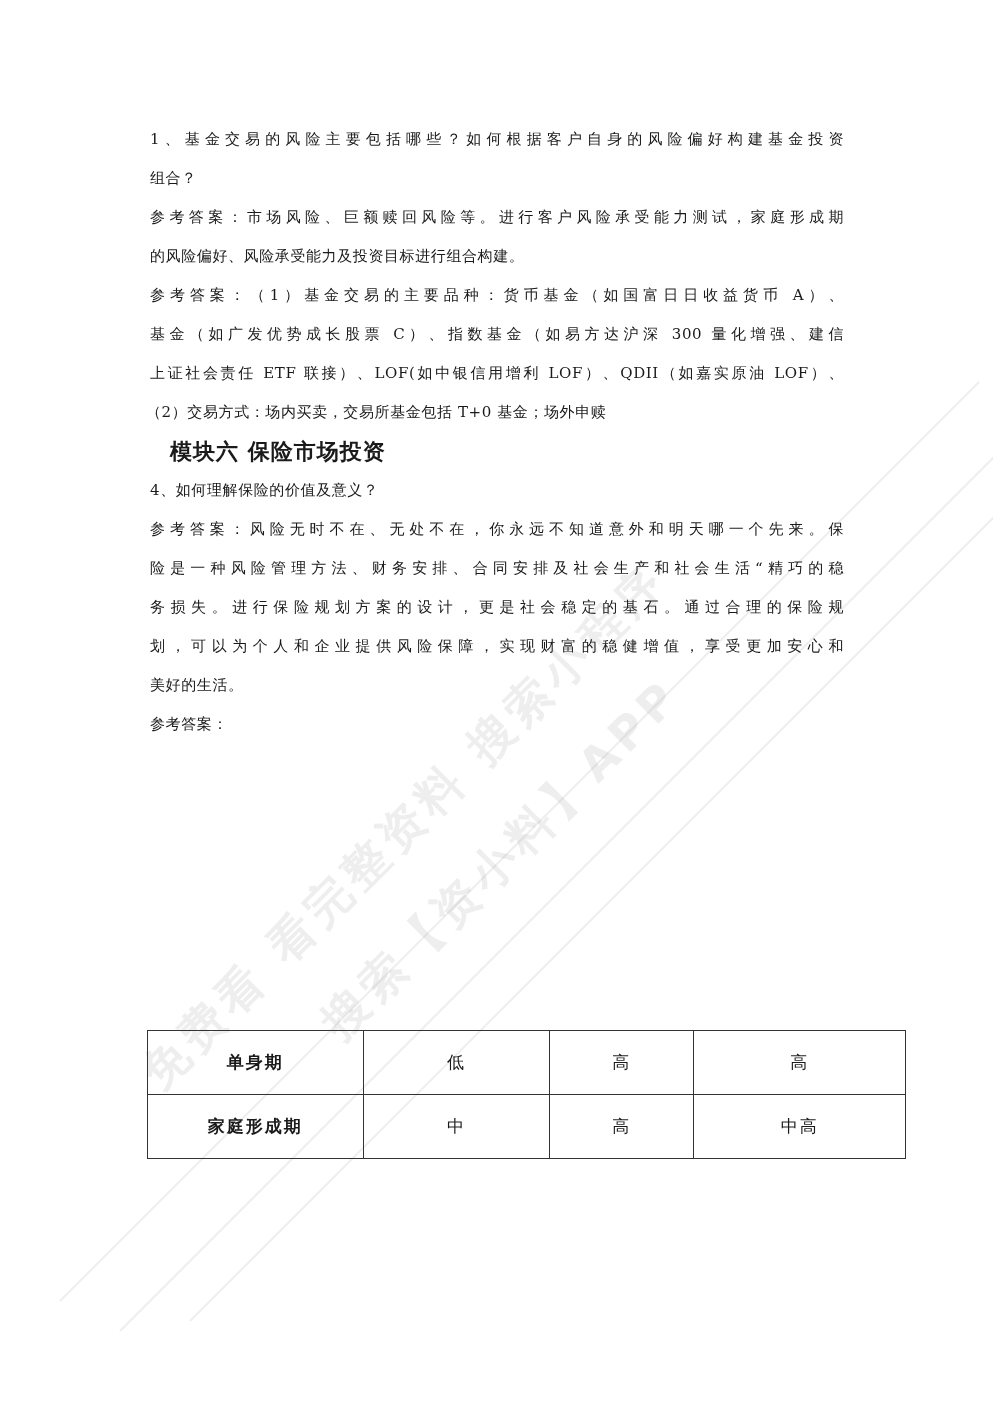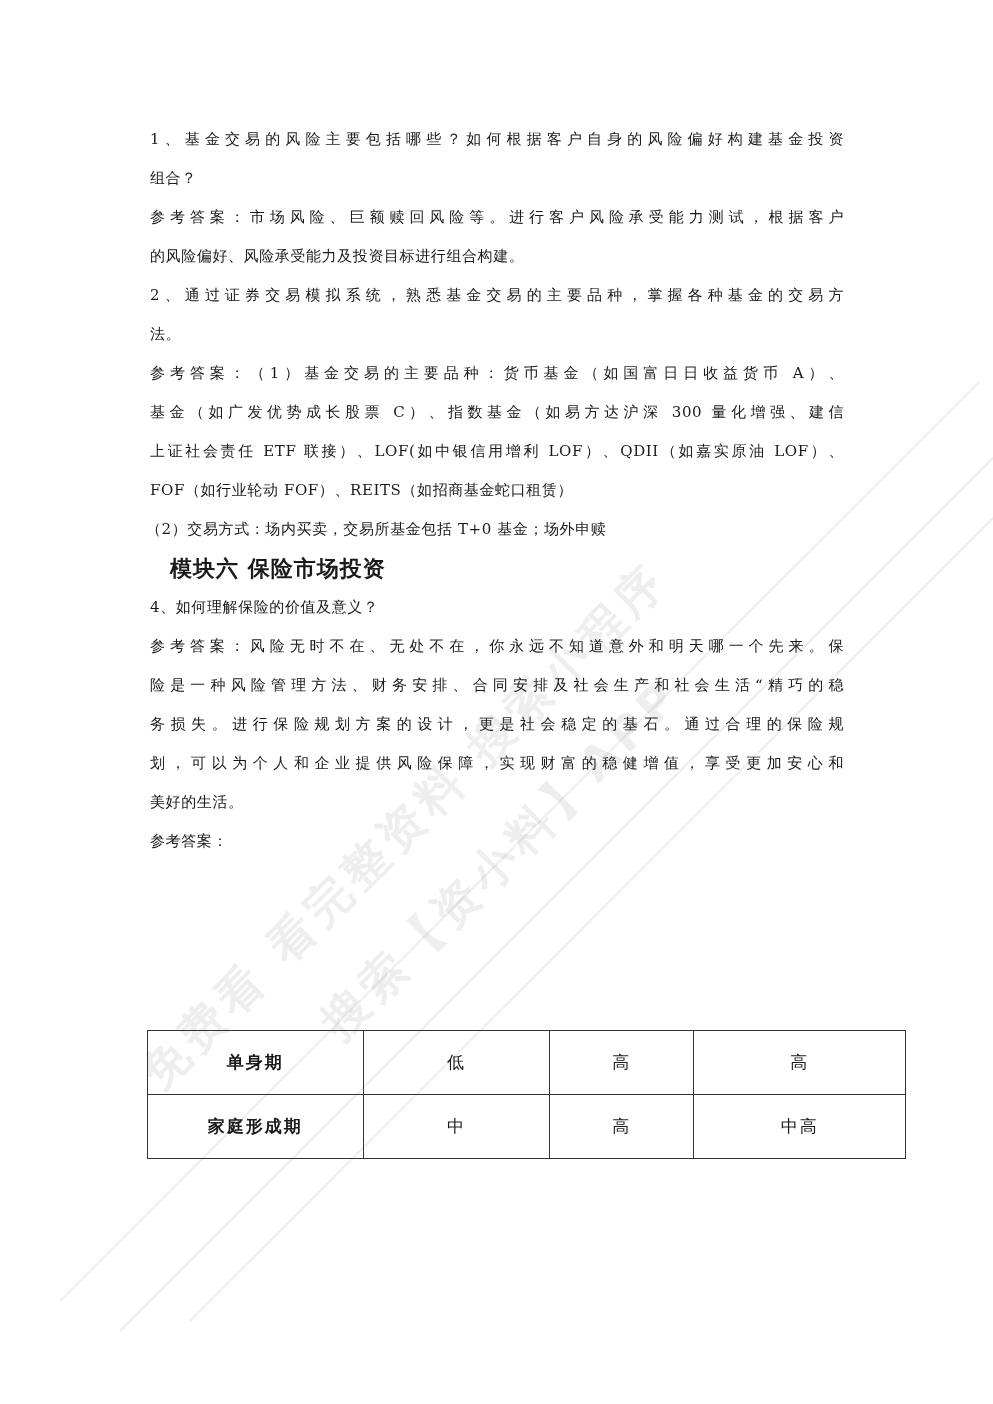--- a/index.html
+++ b/index.html
@@ -118,33 +118,28 @@
   <div class="wm-band" style="left:330px; top:1000px; font-size:46px;">搜索【资小料】APP</div>
 </div>
 
 <div class="page">
 
   <div>
     <div class="line justify">1、基金交易的风险主要包括哪些？如何根据客户自身的风险偏好构建基金投资</div>
     <div class="line">组合？</div>
   </div>
   <div>
-    <div class="line justify"><span class="label">参考答案：</span><span>市场风险、巨额赎回风险等。进行客户风险承受能力测试，根据客户</span></div>
+    <div class="line justify"><span class="label">参考答案：</span><span>市场风险、巨额赎回风险等。进行客户风险承受能力测试，家庭形成期</span></div>
     <div class="line">的风险偏好、风险承受能力及投资目标进行组合构建。</div>
   </div>
 
   <div>
-    <div class="line justify">2、通过证券交易模拟系统，熟悉基金交易的主要品种，掌握各种基金的交易方</div>
-    <div class="line">法。</div>
-  </div>
-  <div>
     <div class="line justify"><span class="label">参考答案：</span><span>（1）基金交易的主要品种：货币基金（如国富日日收益货币 A）、</span></div>
     <div class="line justify">基金（如广发优势成长股票 C）、指数基金（如易方达沪深 300 量化增强、建信</div>
     <div class="line justify">上证社会责任 ETF 联接）、LOF(如中银信用增利 LOF）、QDII（如嘉实原油 LOF）、</div>
-    <div class="line">FOF（如行业轮动 FOF）、REITS（如招商基金蛇口租赁）</div>
     <div class="line sub-indent">（2）交易方式：场内买卖，交易所基金包括 T+0 基金；场外申赎</div>
   </div>
 
   <div class="heading">模块六  保险市场投资</div>
 
   <div>
     <div class="line">4、如何理解保险的价值及意义？</div>
   </div>
   <div>
     <div class="line justify"><span class="label">参考答案：</span><span>风险无时不在、无处不在，你永远不知道意外和明天哪一个先来。保</span></div>

